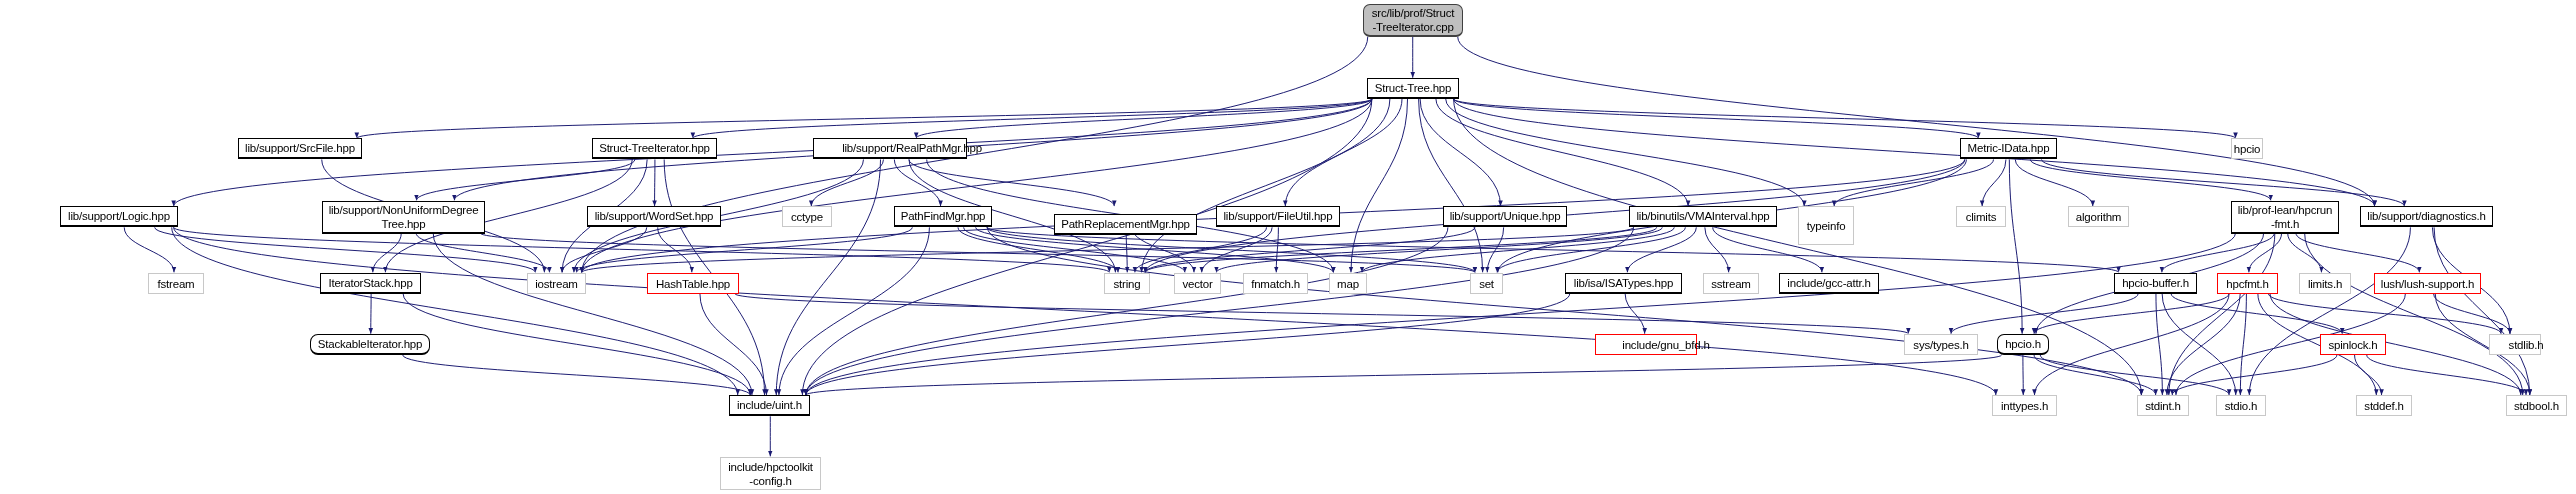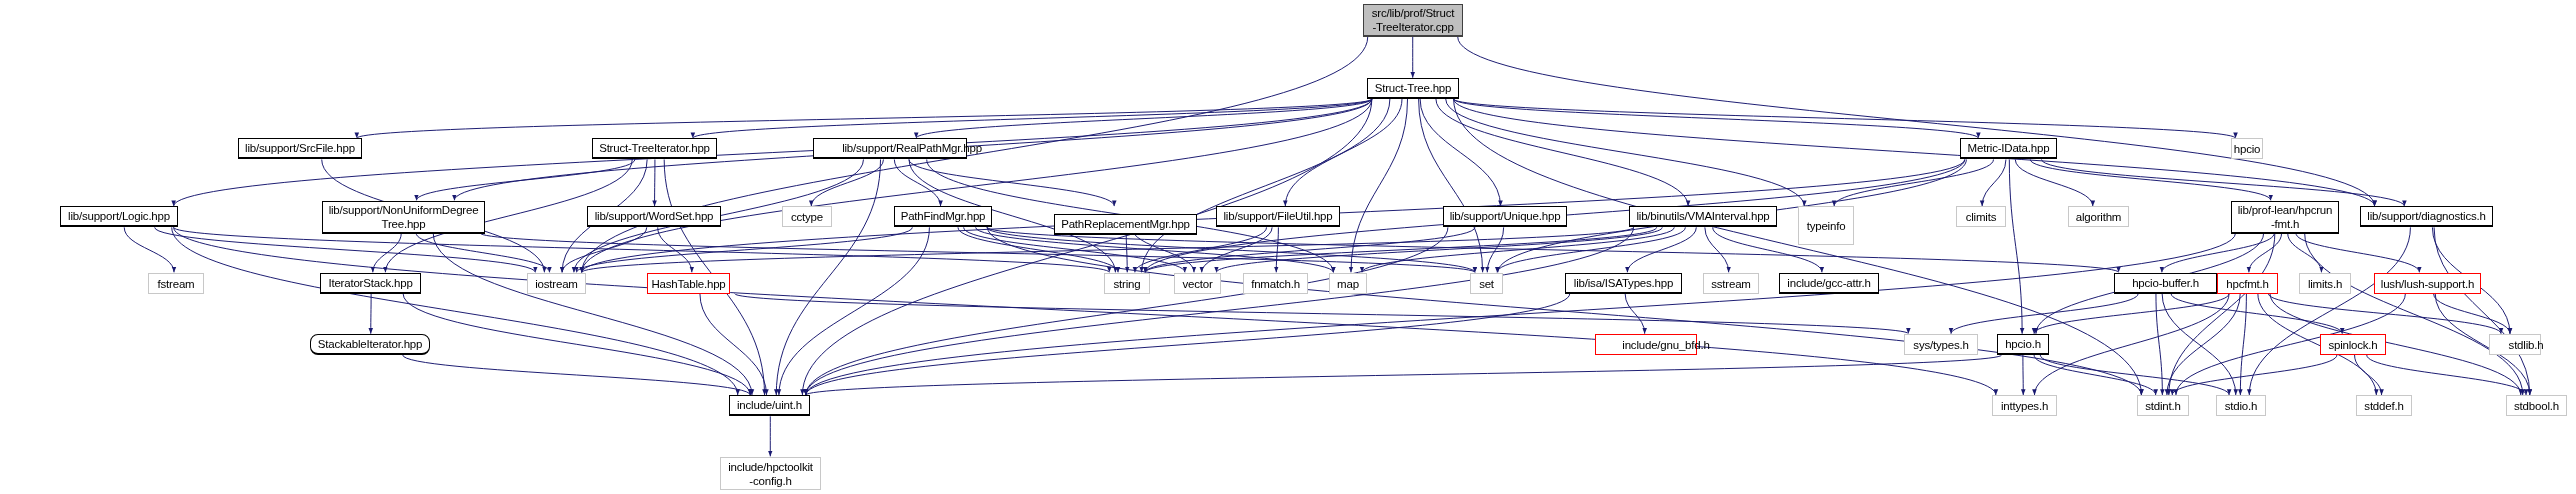--- a/index.html
+++ b/index.html
@@ -141,21 +141,21 @@
       <path d="M2485.68,434 C2485.68,456.05 2634.45,460.95 2634.45,483" fill="none" stroke="#191970" stroke-width="1.2" marker-end="url(#arrow)"></path>
       <path d="M2493.24,434 C2493.24,456.05 2724.225,460.95 2724.225,483" fill="none" stroke="#191970" stroke-width="1.2" marker-end="url(#arrow)"></path>
       <path d="M2472.04,434 C2472.04,456.05 2472.475,460.95 2472.475,483" fill="none" stroke="#191970" stroke-width="1.2" marker-end="url(#arrow)"></path>
       <path d="M2446,434 C2446,456.05 984,460.95 984,483" fill="none" stroke="#191970" stroke-width="1.2" marker-end="url(#arrow)"></path>
       <path d="M2855.98,434 C2855.98,456.05 2654.575,460.95 2654.575,483" fill="none" stroke="#191970" stroke-width="1.2" marker-end="url(#arrow)"></path>
       <path d="M2877.54,434 C2877.54,456.05 2910.6,460.95 2910.6,483" fill="none" stroke="#191970" stroke-width="1.2" marker-end="url(#arrow)"></path>
       <path d="M2892.42,434 C2892.42,456.05 3087.3,460.95 3087.3,483" fill="none" stroke="#191970" stroke-width="1.2" marker-end="url(#arrow)"></path>
       <path d="M940.5,509 C940.5,531.05 940.5,535.95 940.5,558" fill="none" stroke="#191970" stroke-width="1.2" marker-end="url(#arrow)"></path>
     </svg>
 
-  <div class="node root" style="left: 1363px; top: 4.1px; width: 100px; height: 33px;">src/lib/prof/Struct
+  <div class="node root" style="left: 1363px; top: 4.1px; width: 100px; height: 33px; border-radius: 7px;">src/lib/prof/Struct
 -TreeIterator.cpp</div>
   <div class="node doc" style="left: 1367px; top: 78px; width: 92px; height: 21px;">Struct-Tree.hpp</div>
   <div class="node doc" style="left: 238px; top: 138px; width: 124px; height: 21px;">lib/support/SrcFile.hpp</div>
   <div class="node doc" style="left: 592px; top: 138px; width: 125px; height: 21px;">Struct-TreeIterator.hpp</div>
   <div class="node doc" style="left: 813px; top: 138px; width: 154px; height: 21px; padding-left: 44px;">lib/support/RealPathMgr.hpp</div>
   <div class="node doc" style="left: 1960px; top: 138px; width: 97px; height: 21px;">Metric-IData.hpp</div>
   <div class="node std" style="left: 2231px; top: 138px; width: 32px; height: 21px;">hpcio</div>
   <div class="node doc" style="left: 60px; top: 206px; width: 118px; height: 21px;">lib/support/Logic.hpp</div>
   <div class="node doc" style="left: 322px; top: 201px; width: 163px; height: 33px;">lib/support/NonUniformDegree
 Tree.hpp</div>
@@ -168,37 +168,37 @@
   <div class="node doc" style="left: 1629px; top: 206px; width: 148px; height: 21px;">lib/binutils/VMAInterval.hpp</div>
   <div class="node std" style="left: 1798px; top: 206px; width: 56px; height: 39px;">typeinfo</div>
   <div class="node std" style="left: 1956px; top: 206px; width: 50px; height: 21px;">climits</div>
   <div class="node std" style="left: 2068px; top: 206px; width: 61px; height: 21px;">algorithm</div>
   <div class="node doc" style="left: 2231px; top: 201px; width: 108px; height: 33px;">lib/prof-lean/hpcrun
 -fmt.h</div>
   <div class="node doc" style="left: 2360px; top: 206px; width: 133px; height: 21px;">lib/support/diagnostics.h</div>
   <div class="node std" style="left: 148px; top: 273px; width: 56px; height: 21px;">fstream</div>
   <div class="node doc" style="left: 320px; top: 273px; width: 101px; height: 21px;">IteratorStack.hpp</div>
   <div class="node std" style="left: 527px; top: 273px; width: 59px; height: 21px;">iostream</div>
-  <div class="node red" style="left: 647px; top: 273px; width: 83px; height: 21px;">HashTable.hpp</div>
+  <div class="node red" style="left: 647px; top: 273px; width: 92px; height: 21px;">HashTable.hpp</div>
   <div class="node std" style="left: 1104px; top: 273px; width: 46px; height: 21px;">string</div>
   <div class="node std" style="left: 1174px; top: 273px; width: 47px; height: 21px;">vector</div>
   <div class="node std" style="left: 1243px; top: 273px; width: 65px; height: 21px;">fnmatch.h</div>
   <div class="node std" style="left: 1329px; top: 273px; width: 38px; height: 21px;">map</div>
   <div class="node std" style="left: 1470px; top: 273px; width: 33px; height: 21px;">set</div>
   <div class="node doc" style="left: 1565px; top: 273px; width: 117px; height: 21px;">lib/isa/ISATypes.hpp</div>
   <div class="node std" style="left: 1703px; top: 273px; width: 56px; height: 21px;">sstream</div>
   <div class="node doc" style="left: 1779px; top: 273px; width: 100px; height: 21px;">include/gcc-attr.h</div>
-  <div class="node doc" style="left: 2114px; top: 273px; width: 103px; height: 21px;">hpcio-buffer.h</div>
+  <div class="node doc" style="left: 2114px; top: 273px; width: 83px; height: 21px;">hpcio-buffer.h</div>
   <div class="node red" style="left: 2217px; top: 273px; width: 61px; height: 21px;">hpcfmt.h</div>
   <div class="node std" style="left: 2299px; top: 273px; width: 52px; height: 21px;">limits.h</div>
   <div class="node red" style="left: 2374px; top: 273px; width: 107px; height: 21px;">lush/lush-support.h</div>
   <div class="node doc" style="left: 310px; top: 334px; width: 120px; height: 21px; border-radius: 8px;">StackableIterator.hpp</div>
   <div class="node red" style="left: 1595px; top: 334px; width: 102px; height: 21px; padding-left: 40px;">include/gnu_bfd.h</div>
   <div class="node std" style="left: 1904px; top: 334px; width: 74px; height: 21px;">sys/types.h</div>
-  <div class="node doc" style="left: 1997px; top: 334px; width: 52px; height: 21px;">hpcio.h</div>
+  <div class="node doc" style="left: 1997px; top: 334px; width: 52px; height: 21px; border-radius: 7px;">hpcio.h</div>
   <div class="node red" style="left: 2320px; top: 334px; width: 66px; height: 21px;">spinlock.h</div>
   <div class="node std" style="left: 2489px; top: 334px; width: 52px; height: 21px; padding-left: 22px;">stdlib.h</div>
   <div class="node doc" style="left: 729px; top: 395px; width: 81px; height: 21px;">include/uint.h</div>
   <div class="node std" style="left: 1992px; top: 395px; width: 65px; height: 21px;">inttypes.h</div>
   <div class="node std" style="left: 2137px; top: 395px; width: 52px; height: 21px;">stdint.h</div>
   <div class="node std" style="left: 2216px; top: 395px; width: 50px; height: 21px;">stdio.h</div>
   <div class="node std" style="left: 2356px; top: 395px; width: 56px; height: 21px;">stddef.h</div>
   <div class="node std" style="left: 2506px; top: 395px; width: 61px; height: 21px;">stdbool.h</div>
   <div class="node std" style="left: 720px; top: 457px; width: 101px; height: 33px;">include/hpctoolkit
 -config.h</div>

